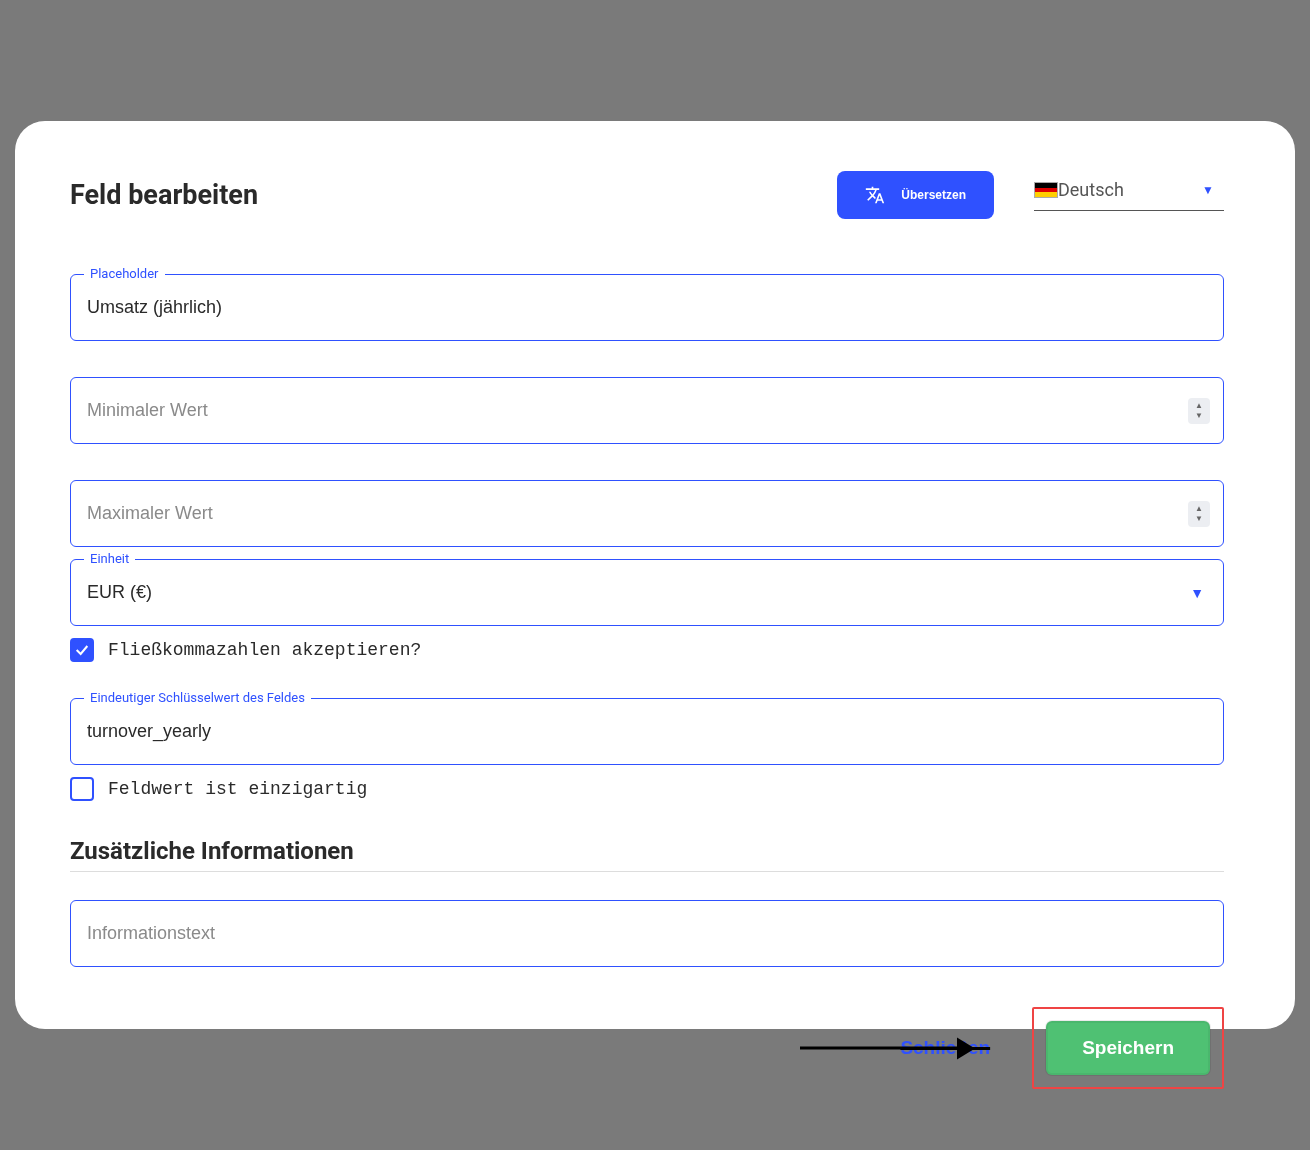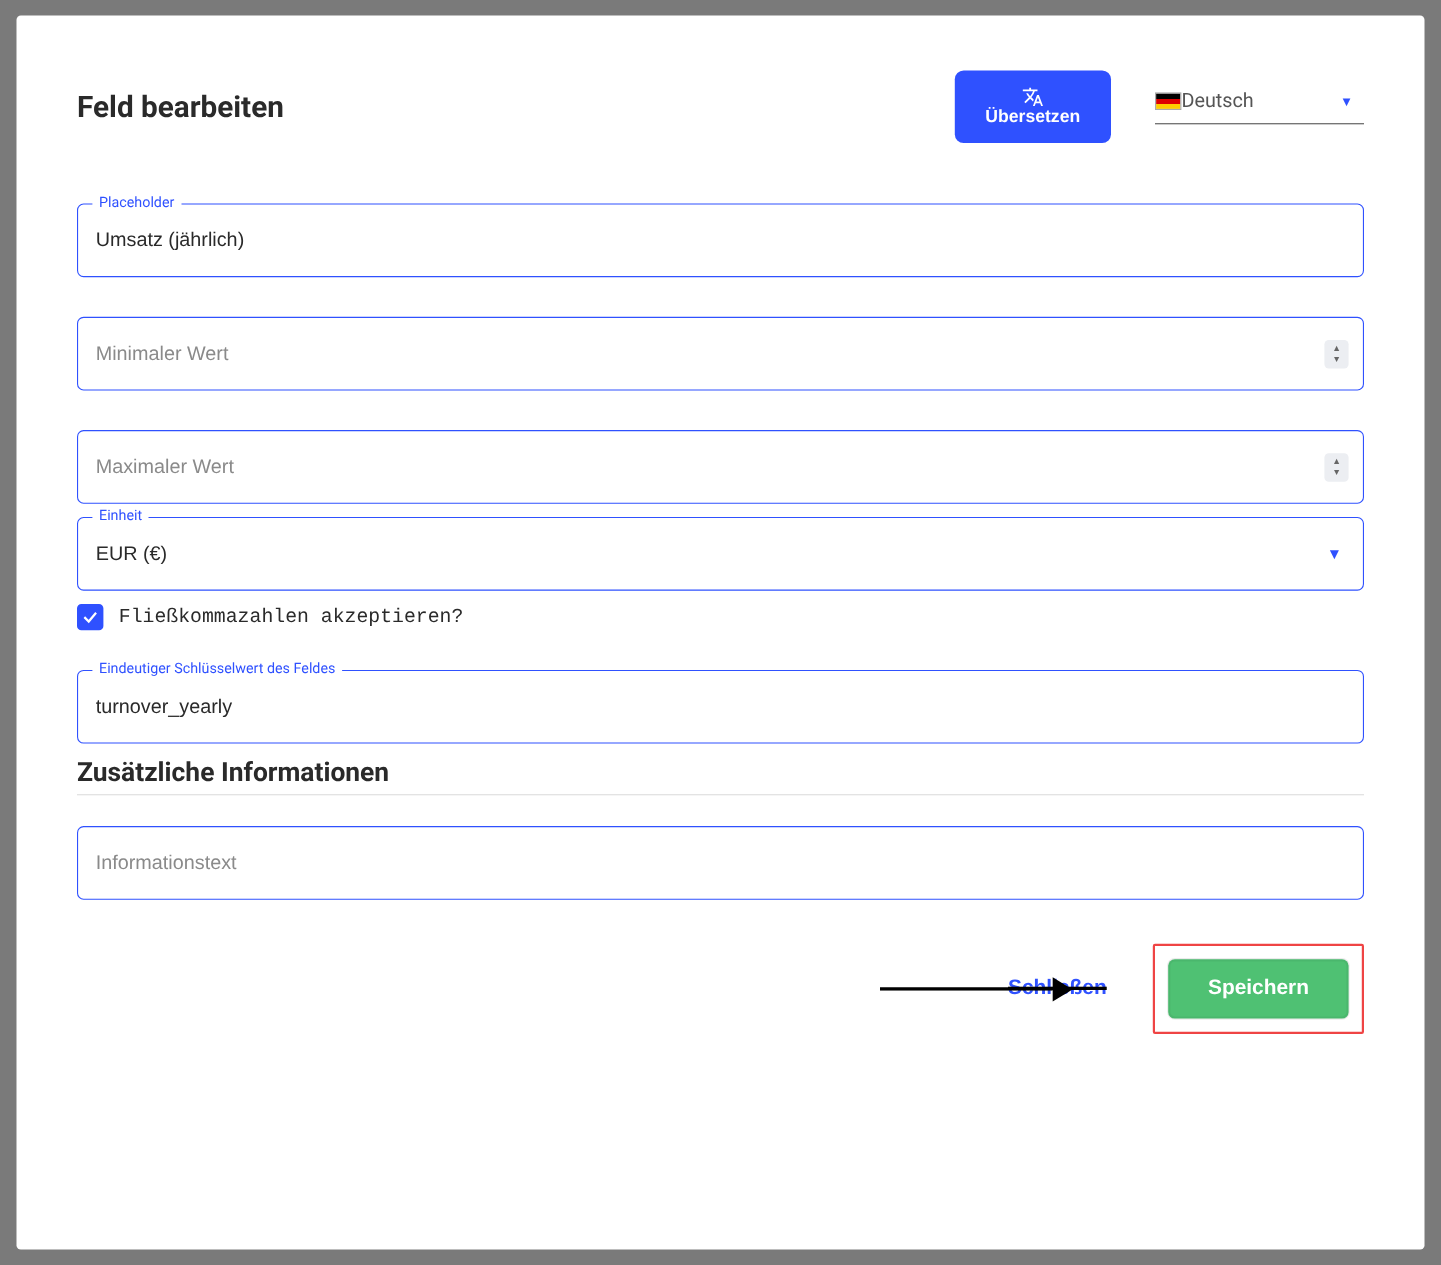--- a/index.html
+++ b/index.html
@@ -14,24 +14,24 @@
       width: 1310px;
       height: 1150px;
       display: flex;
       align-items: center;
       justify-content: center;
       overflow: hidden;
     }
 
     .modal {
       background: #ffffff;
-      border-radius: 4px;
+      border-radius: 30px;
       width: 1280px;
-      height: 1122px;
-      padding: 50px 55px 40px 55px;
+      height: 908px;
+      padding: 50px 71px 40px 55px;
       position: relative;
     }
 
     .modal-header {
       display: flex;
       justify-content: space-between;
       align-items: center;
       margin-bottom: 55px;
     }
 
@@ -46,27 +46,26 @@
       align-items: center;
       gap: 40px;
     }
 
     .translate-btn {
       background: #2f51ff;
       color: #fff;
       border: none;
       padding: 14px 28px;
       border-radius: 8px;
-      font-size: 16px;
+      font-size: 12px;
       font-weight: 600;
       cursor: pointer;
       display: inline-flex;
       align-items: center;
-      gap: 0;
-      flex-direction: column;
+      gap: 16px;
     }
 
     .translate-icon {
       width: 20px;
       height: 20px;
       display: inline-block;
     }
 
     .lang-select {
       display: flex;
@@ -356,20 +355,24 @@
         </svg>
     </div>
     <span class="checkbox-label">Fließkommazahlen akzeptieren?</span>
   </div>
 
   <div class="form-group dense">
     <span class="floating-label">Eindeutiger Schlüsselwert des Feldes</span>
     <input class="form-input" value="turnover_yearly" style="">
   </div>
 
+  <div class="checkbox-row">
+    <div class="checkbox"></div>
+    <span class="checkbox-label">Feldwert ist einzigartig</span>
+  </div>
 
   <h2 class="section-title">Zusätzliche Informationen</h2>
   <hr class="section-divider">
 
   <div class="form-group dense">
     <input class="form-input" placeholder="Informationstext" style="">
   </div>
 
 
   <div class="modal-footer">

